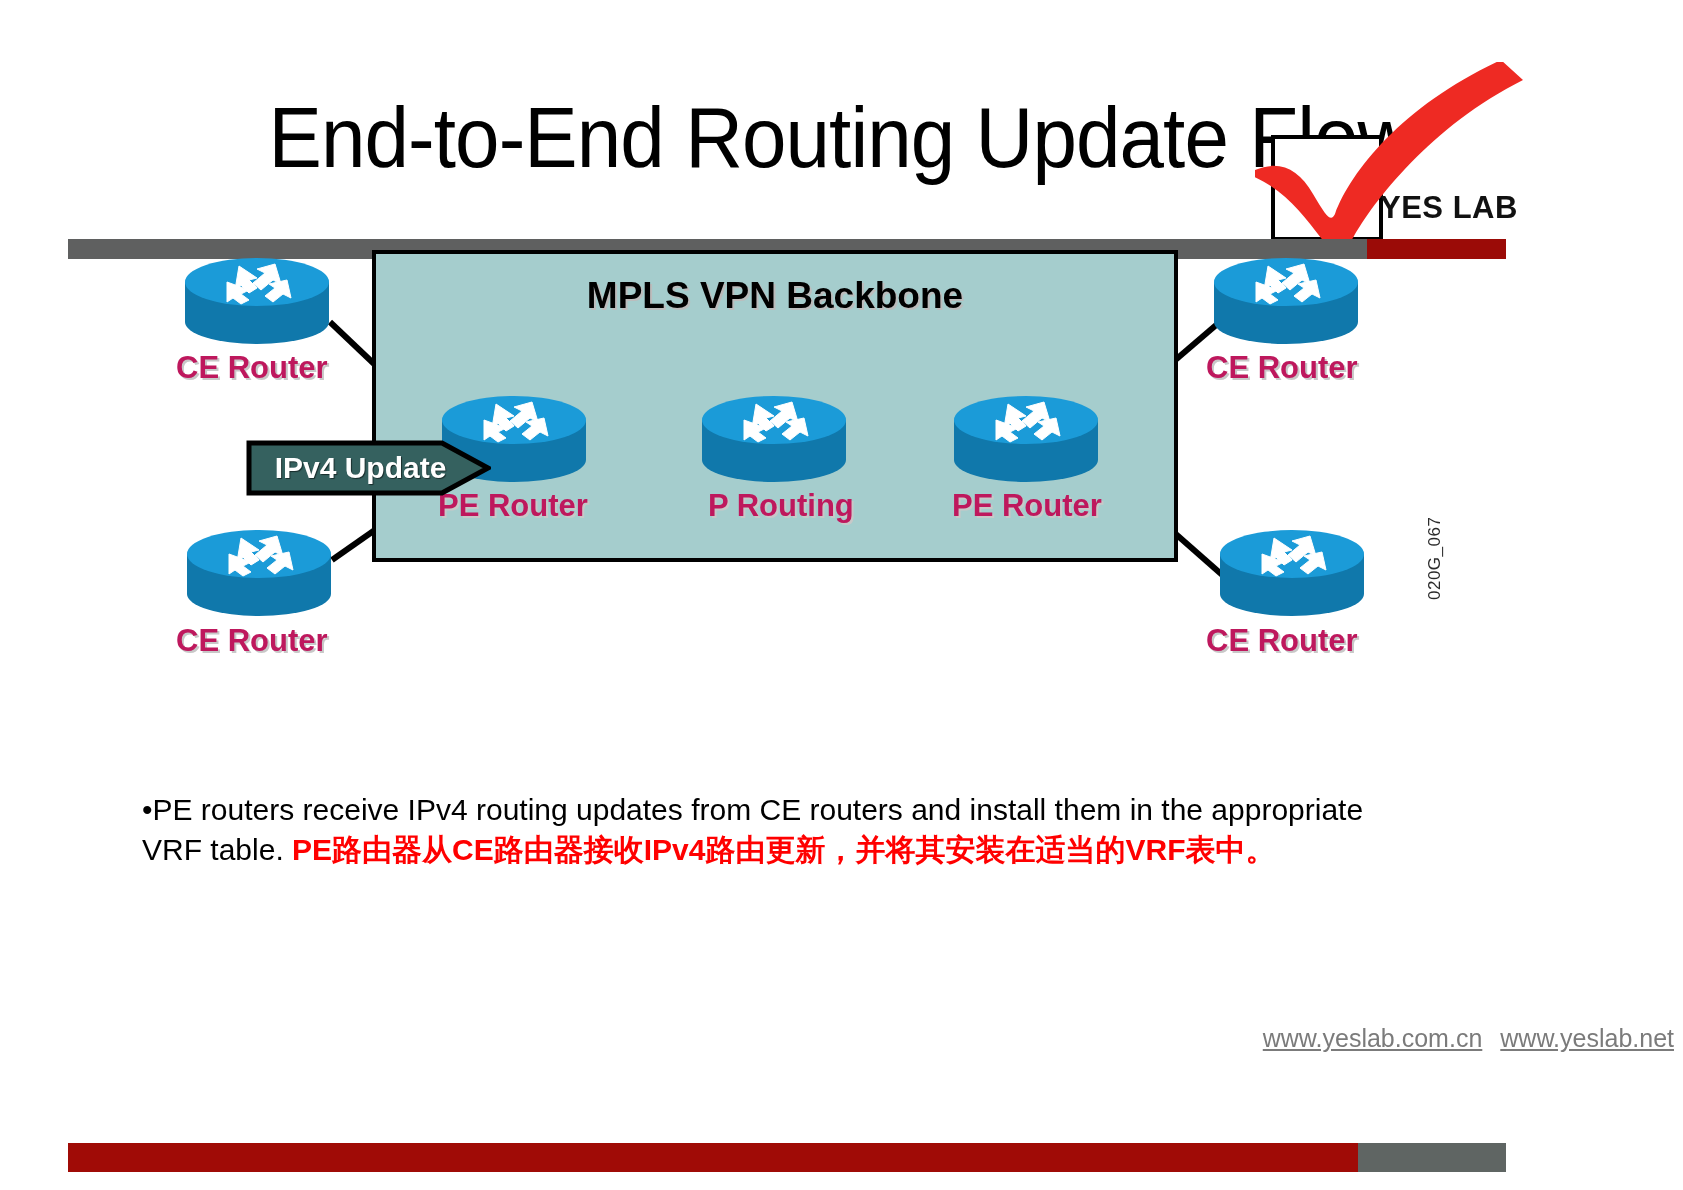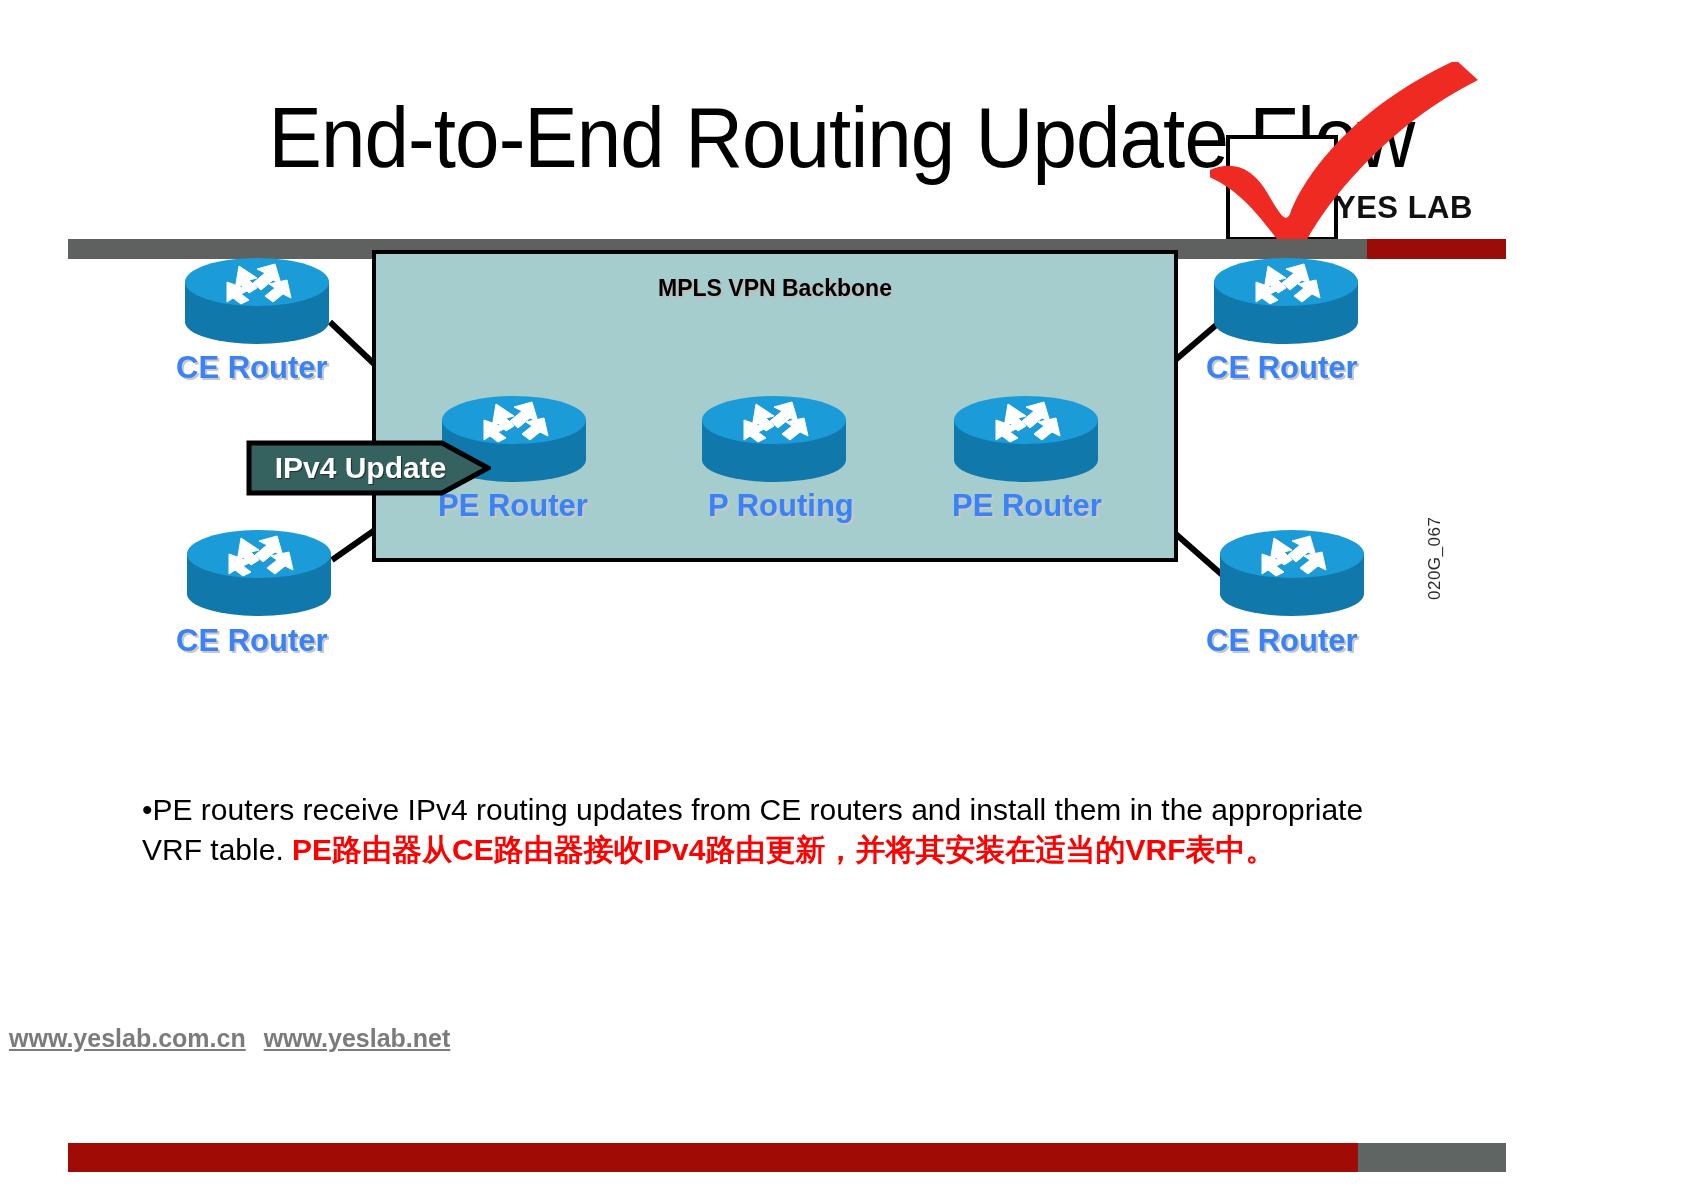--- a/index.html
+++ b/index.html
@@ -23,21 +23,21 @@
     letter-spacing:-1px;
     color:#000000;
     white-space:nowrap;
     transform:scaleX(0.93);
     transform-origin:center top;
   }
 
   
   .logo{
     position:absolute;
-    left:1210px;top:62px;
+    left:1255px;top:62px;
     width:300px;height:185px;text-align:right;
   }
   .logo svg{display:block;}
   .logo-text{
     position:absolute;
     left:125px;top:128px;
     font-size:31px;
     font-weight:bold;
     letter-spacing:0.5px;
     color:#111;
@@ -71,31 +71,31 @@
     left:372px;top:250px;
     width:806px;height:312px;
     background:#a5cdcd;
     border:4px solid #000000;
     box-sizing:border-box;
   }
   .backbone-label{
     position:absolute;
     left:372px;top:275px;width:806px;
     text-align:center;
-    font-size:23px;font-weight:bold;color:#000;
+    font-size:37px;font-weight:bold;color:#000;
     font-family:"Liberation Sans", sans-serif;
     text-shadow:2px 2px 0 #bcbcbc;
   }
 
   .router{position:absolute;width:148px;height:98px;}
   .router svg{display:block;width:148px;height:98px;}
 
   .rlabel{
     position:absolute;
-    font-size:31px;font-weight:bold;color:#3b82f6;
+    font-size:31px;font-weight:bold;color:#be185d;
     font-family:"Liberation Sans", sans-serif;
     white-space:nowrap;
     text-shadow:2px 2px 0 #c8c8c8;
   }
 
   
   .badge{
     position:absolute;
     left:246px;top:440px;
     width:245px;height:56px;
@@ -130,25 +130,24 @@
     line-height:1.32;
     color:#000000;
     font-family:"Liberation Sans", sans-serif;
   }
   .cn{color:#ff0000;font-weight:bold;}
 
   
   .footer{
     position:absolute;
     left:0;top:1024px;width:1683px;
-    text-align:left;
+    text-align:right;
     font-size:25px;
     color:#7b7b7b;
     font-family:"Liberation Sans", sans-serif;
-    font-weight:bold;
   }
   .footer a{
     color:#7b7b7b;text-decoration:underline;
     margin:0 9px;
   }
 </style>
 </head>
 <body>
 
 <div class="slide">

